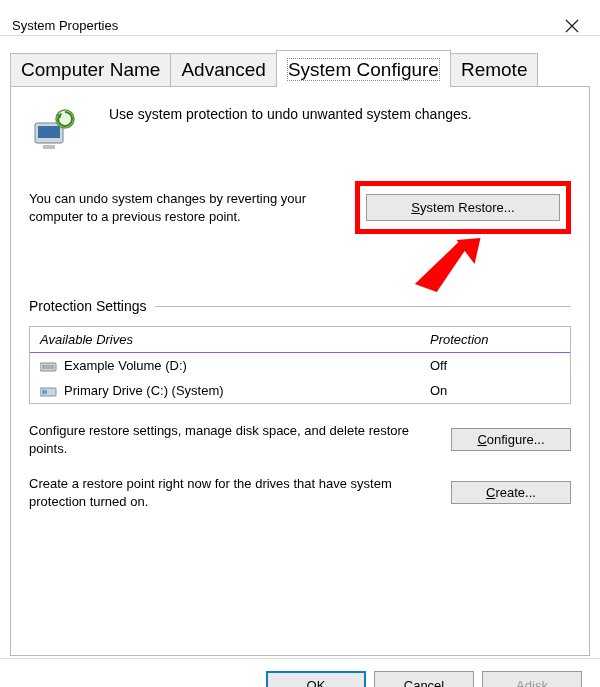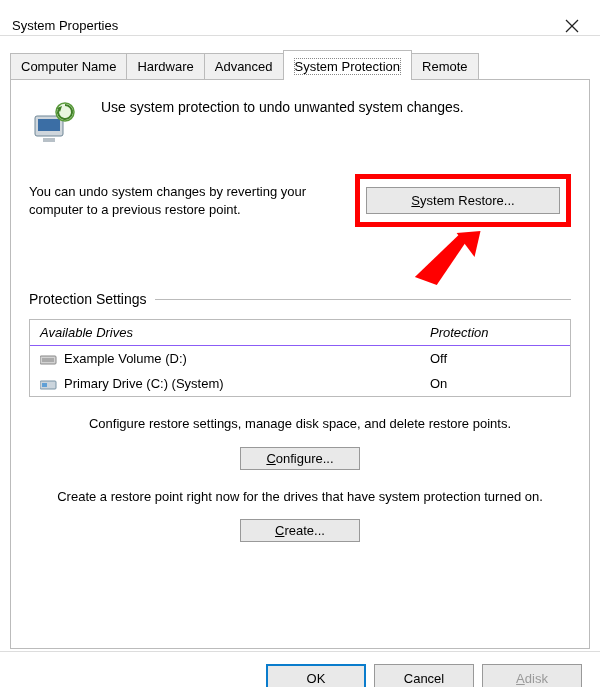--- a/index.html
+++ b/index.html
@@ -33,21 +33,21 @@
   }
   .tabs {
     display: flex;
     margin: 14px 10px 0 10px;
     align-items: flex-end;
   }
   .tab {
     border: 1px solid #bbb;
     background: #f0f0f0;
     padding: 5px 10px;
-    font-size: 13px;
+    font-size: 19px;
     position: relative;
     margin-right: -1px;
     border-bottom: none;
   }
   .tab.active {
     background: #fff;
     padding-top: 8px;
     padding-bottom: 6px;
     margin-bottom: -1px;
     z-index: 2;
@@ -59,21 +59,21 @@
   .tab-panel {
     border: 1px solid #bbb;
     margin: 0 10px;
     background: #fff;
     padding: 18px 18px 12px 18px;
     height: 570px;
   }
   .intro {
     display: flex;
     align-items: flex-start;
-    gap: 22px;
+    gap: 30px;
     margin-bottom: 26px;
   }
   .intro .iconwrap {
     width: 50px;
     height: 50px;
     flex-shrink: 0;
   }
   .intro .introtext {
     font-size: 14px;
     line-height: 1.3;
@@ -139,21 +139,20 @@
   .col-a { flex: 1; display:flex; align-items:center; gap:6px; }
   .col-b { width: 130px; }
   .drive-icon {
     width: 18px; height: 14px; display:inline-block;
   }
   .below-row {
     display: flex;
     align-items: center;
     gap: 14px;
     margin-top: 18px;
-    flex-direction: column;
   }
   .below-row .txt { flex:1; line-height:1.35;}
   .bottom-bar {
     display: flex;
     justify-content: flex-end;
     gap: 8px;
     height: 54px;
     padding: 12px 18px;
     border-top: 1px solid #ddd;
     margin-top: 2px;
@@ -170,23 +169,22 @@
   <div class="close">
     <svg width="14" height="14" viewBox="0 0 14 14">
       <line x1="1" y1="1" x2="13" y2="13" stroke="#222" stroke-width="1.3"></line>
       <line x1="13" y1="1" x2="1" y2="13" stroke="#222" stroke-width="1.3"></line>
     </svg>
   </div>
 </div>
 
 <div class="tabs">
   <div class="tab"><span>Computer Name</span></div>
-  <div class="tab"><span>Hardware</span></div>
   <div class="tab"><span>Advanced</span></div>
-  <div class="tab active"><span>System Protection</span></div>
+  <div class="tab active"><span>System Configure</span></div>
   <div class="tab"><span>Remote</span></div>
 </div>
 
 <div class="tab-panel">
 
   <div class="intro">
     <div class="iconwrap">
       <svg width="50" height="50" viewBox="0 0 50 50">
         <rect x="6" y="18" width="28" height="20" rx="2" fill="#cfd6dc" stroke="#6e8696"></rect>
         <rect x="9" y="21" width="22" height="12" fill="#3b6ea5"></rect>

